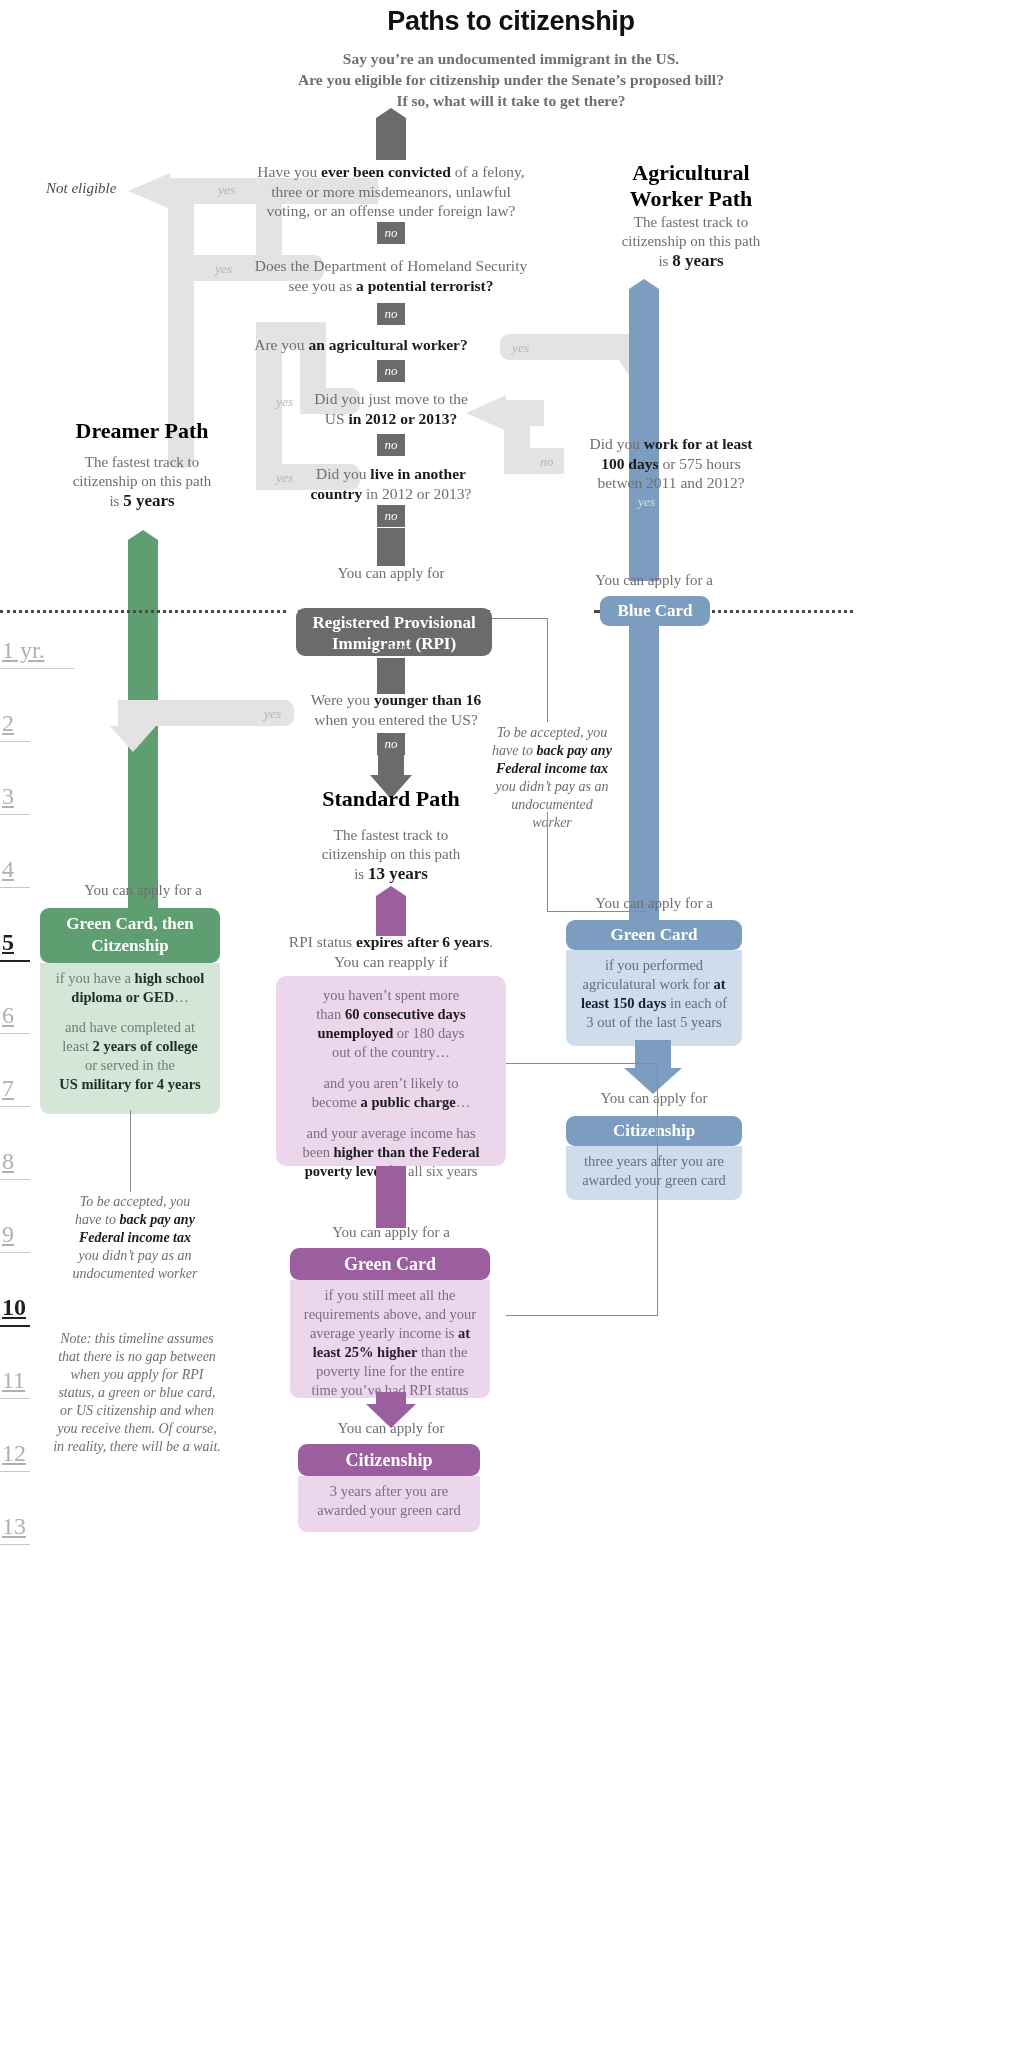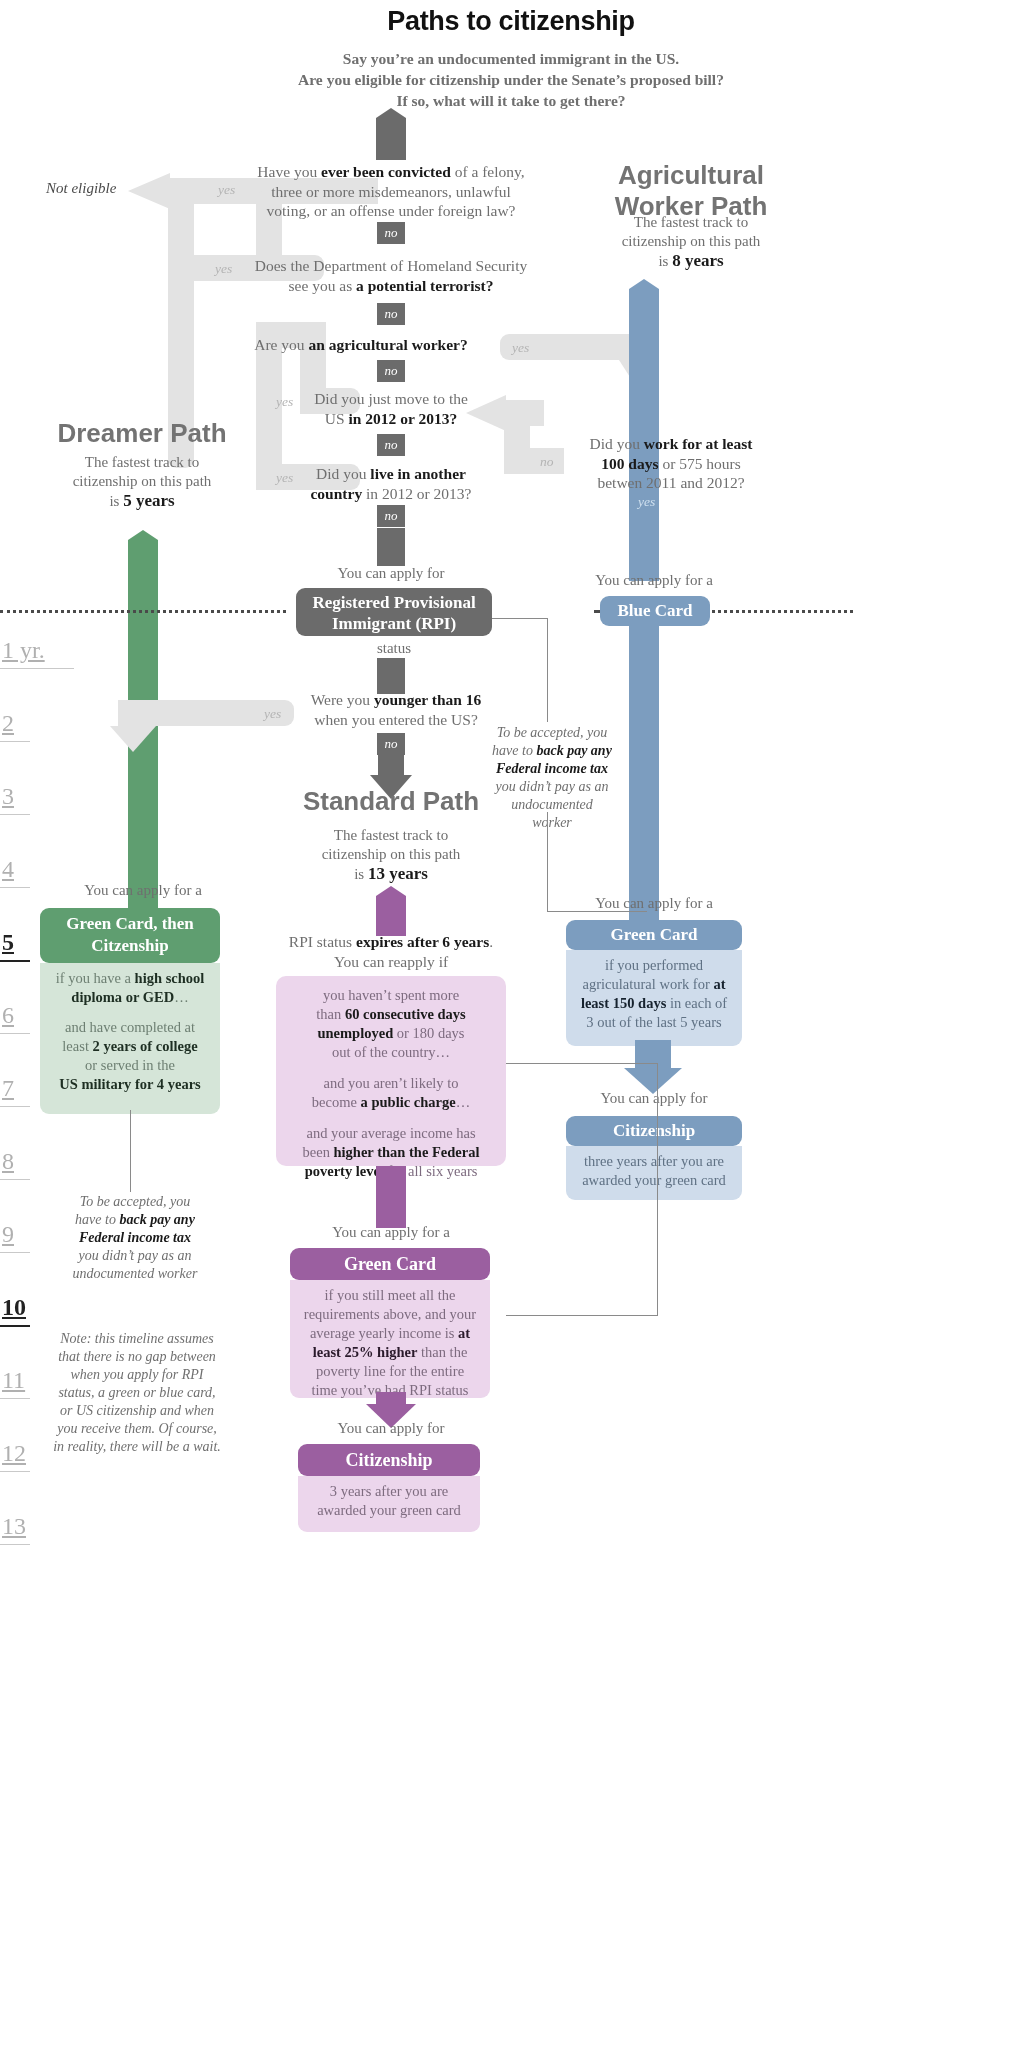--- a/index.html
+++ b/index.html
@@ -8,21 +8,21 @@
   .stage{position:absolute;left:0;top:0;width:855px;height:2048px;overflow:hidden;}
   .abs{position:absolute;}
   .ctr{text-align:center;}
   b,strong{color:#1a1a1a;font-weight:bold;}
 
   
   .title{font-family:"Liberation Sans",sans-serif;font-weight:bold;color:#111;
          font-size:27px;letter-spacing:-.3px;}
   .lede{font-size:15.5px;line-height:21px;color:#6f6f6f;font-weight:bold;}
   .q{font-size:15.5px;line-height:19.5px;color:#6f6f6f;}
-  .pathhead{font-family:Liberation Sans, sans-serif;font-weight:bold;color:#737373;font-size:26px;}
+  .pathhead{font-family:Liberation Serif, serif;font-weight:bold;color:#000000;font-size:22px;}
   .pathsub{font-size:15px;line-height:19px;color:#6f6f6f;}
   .applyfor{font-size:15px;color:#6f6f6f;}
   .noteit{font-style:italic;font-size:14px;line-height:18px;color:#6f6f6f;}
   .noteit b{font-style:italic;}
   .notelabel{font-style:italic;font-size:15px;color:#4a4a4a;}
 
   
   .stem{position:absolute;background:#6b6b6b;}
   .stem-g{position:absolute;background:#5f9e70;}
   .stem-b{position:absolute;background:#7c9dbf;}
@@ -36,21 +36,21 @@
   
   .gpath{position:absolute;background:#e3e3e3;}
   .garrow{position:absolute;width:0;height:0;}
 
   
   .cap{position:absolute;border-radius:9px;color:#fff;text-align:center;
        font-family:"Liberation Serif",serif;font-weight:bold;}
   .body{position:absolute;border-radius:0 0 9px 9px;text-align:center;font-size:14.5px;line-height:19px;}
   .body b{color:#1a1a1a;}
 
-  .dark{background:#6b6b6b;}
+  .dark{background:#6b6b6b;margin-top:20px;}
   .green{background:#5f9e70;}
   .greenbody{background:#d5e5d8;color:#6d7f72;}
   .greenbody b{color:#1d2e22;}
   .blue{background:#7c9dbf;}
   .bluebody{background:#cfdceb;color:#5f7184;}
   .bluebody b{color:#16222e;}
   .purple{background:#9b5fa0;}
   .purplebody{background:#ecd6ec;color:#7d6b7f;}
   .purplebody b{color:#2a1a2b;}
 

